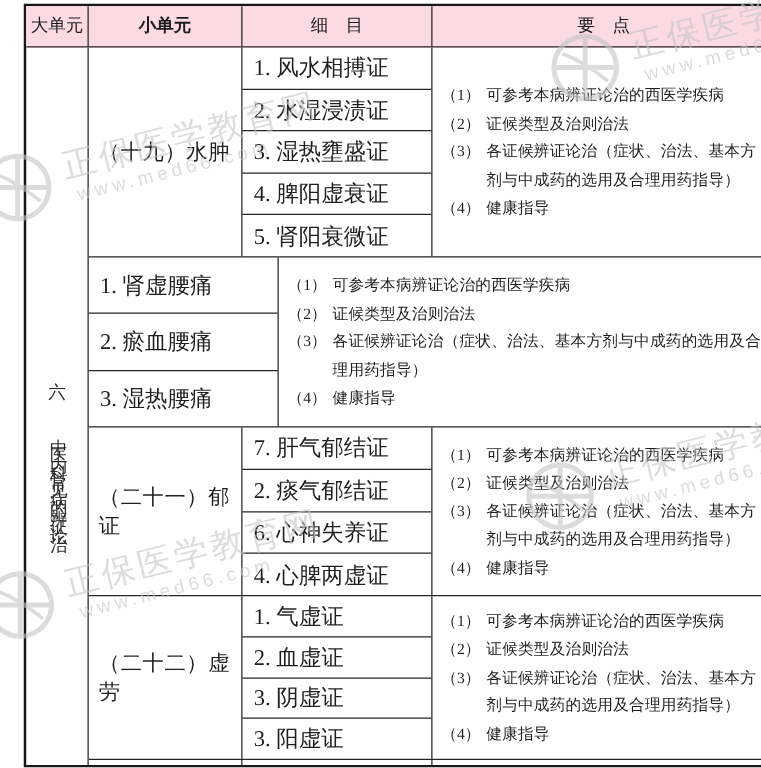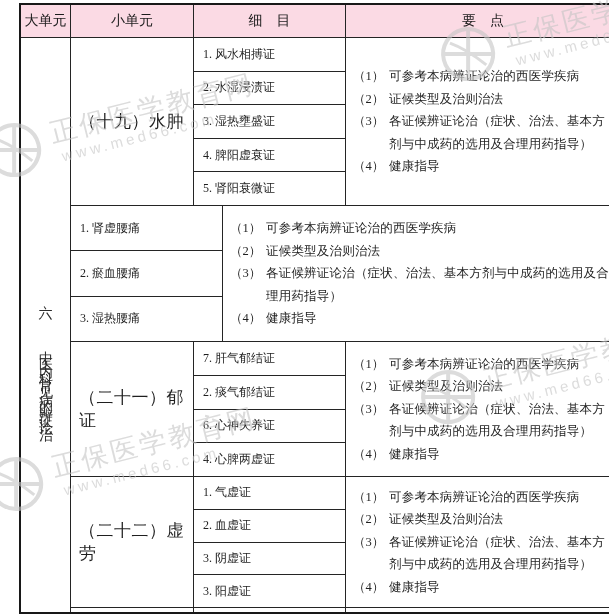--- a/index.html
+++ b/index.html
@@ -12,21 +12,21 @@
     position: absolute; left: 3px; top: 3px; width: 603px; height: 611px;
     border: 2px solid #181818; background: #ffffff;
     display: flex; flex-direction: column; margin-left: 16px;
   }
 
   
   .thead { display: flex; height: 33px; background: #fbdae4; border-bottom: 1px solid #242424; flex: 0 0 auto; }
   .th { display: flex; align-items: center; justify-content: center; font-size: 14px; color: #1c1c1c; border-right: 1px solid #242424; }
   .th:last-child { border-right: none; }
   .th-c1 { width: 50px; }
-  .th-c2 { width: 123px; }
+  .th-c2 { width: 123px; font-weight: bold; }
   .th-c3 { width: 152px; }
   .th-c4 { flex: 1; }
 
   
   .tbody { flex: 1; display: flex; min-height: 0; }
 
   .bigunit {
     width: 50px; border-right: 1px solid #242424; flex: 0 0 auto;
     display: flex; flex-direction: column; align-items: center;
     padding-top: 267px; font-size: 14px; color: #2a2a2a;
@@ -42,21 +42,21 @@
   .g3 { height: 135px; }
   .g4 { height: 131px; }
 
   .small-unit {
     width: 123px; border-right: 1px solid #242424; flex: 0 0 auto;
     display: flex; align-items: center; padding-left: 8px;
     font-size: 17px; letter-spacing: 0.5px;
   }
 
   .items { width: 152px; border-right: 1px solid #242424; flex: 0 0 auto; display: flex; flex-direction: column; }
-  .item { flex: 1; display: flex; align-items: center; padding-left: 9px; font-size: 12px; border-bottom: 1px solid #242424; }
+  .item { flex: 1; display: flex; align-items: center; padding-left: 9px; font-size: 18px; border-bottom: 1px solid #242424; }
   .item:last-child { border-bottom: none; }
 
   .points { flex: 1; display: flex; flex-direction: column; justify-content: center; padding: 2px 4px 2px 7px; min-width: 0; }
   .point { display: flex; font-size: 12.5px; line-height: 22.4px; }
   .pm { flex: 0 0 36px; }
   .pt { flex: 1; letter-spacing: 0.2px; }
 
   .partial-row { flex: 1; display: flex; min-height: 3px; }
   .pr-c1 { width: 123px; border-right: 1px solid #242424; }
   .pr-c2 { width: 152px; border-right: 1px solid #242424; }

